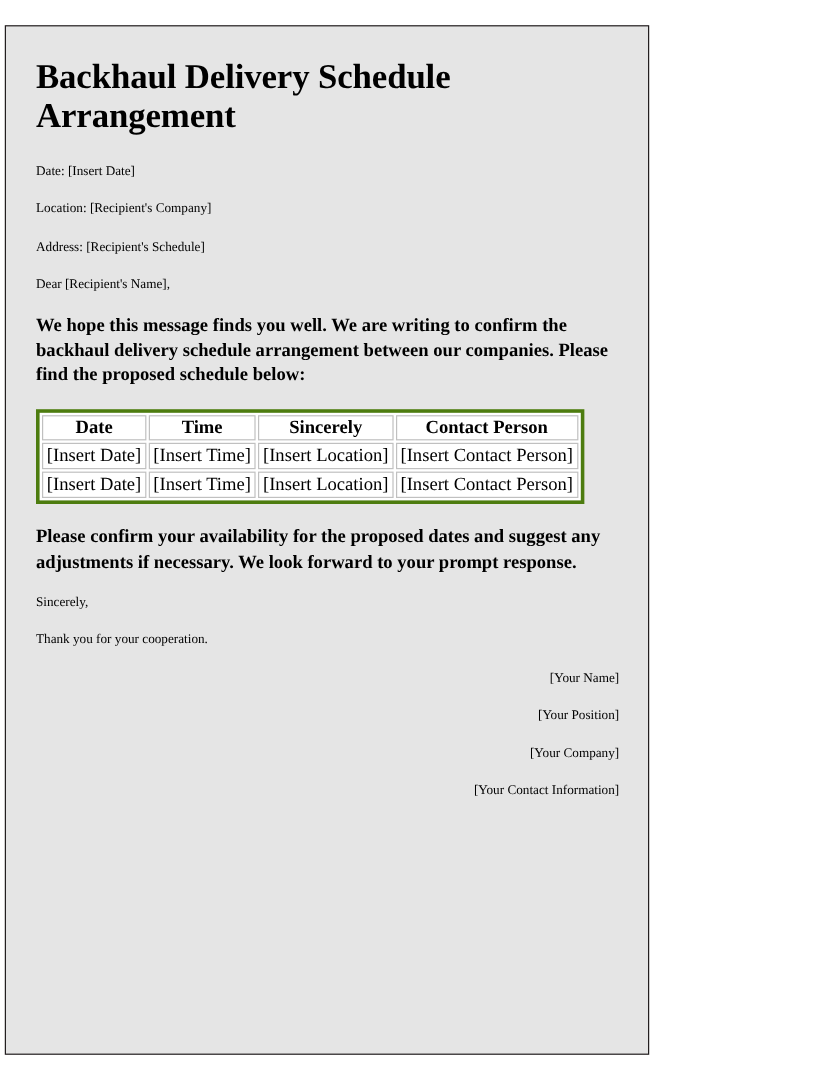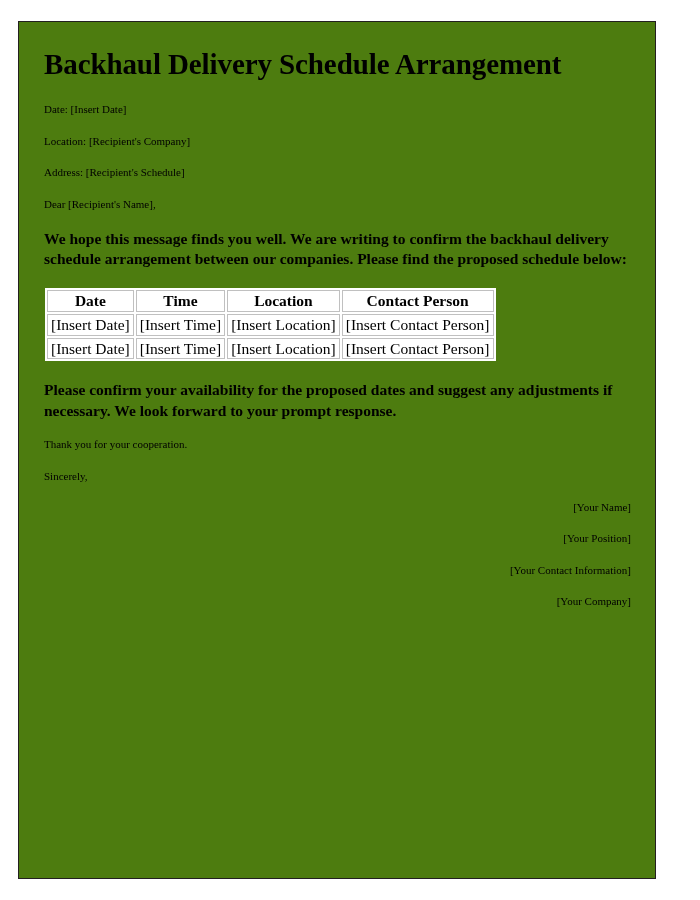--- a/index.html
+++ b/index.html
@@ -9,27 +9,27 @@
   }
   body {
     width: 700px;
     height: 900px;
     font-family: "Liberation Serif", "DejaVu Serif", serif;
     color: #000000;
     overflow: hidden;
   }
   .page {
     position: absolute;
-    left: 18px;
+    left: 4px;
     top: 21px;
-    width: 638px;
+    width: 537px;
     height: 858px;
     border: 1px solid #231f20;
     box-sizing: border-box;
-    background: #4d7c0f;
+    background: #e5e5e5;
   }
   .page-inner {
     padding: 26px 24px 0 25px;
   }
   h1.doc-title {
     font-family: "Liberation Serif", "DejaVu Serif", serif;
     font-size: 29px;
     font-weight: bold;
     line-height: 1.15;
     margin: 0 0 22px 0;
@@ -47,21 +47,21 @@
     line-height: 1.32;
     margin: 0 0 17px 0;
     max-width: 592px;
     color: #000000;
     font-weight: bold;
   }
   
   table.schedule {
     border-collapse: separate;
     border-spacing: 2px;
-    border: 1px solid #4d7c0f;
+    border: 3px solid #4d7c0f;
     margin: 0 0 18px 0;
     background: #ffffff;
   }
   table.schedule th,
   table.schedule td {
     border: 1px solid #c0c0c0;
     font-size: 15.5px;
     line-height: 1.15;
     padding: 1px 3px;
     background: #ffffff;
@@ -97,21 +97,21 @@
 
     <p class="line">Dear [Recipient's Name],</p>
 
     <p class="body-par">We hope this message finds you well. We are writing to confirm the backhaul delivery schedule arrangement between our companies. Please find the proposed schedule below:</p>
 
     <table class="schedule">
       <thead>
         <tr>
           <th>Date</th>
           <th>Time</th>
-          <th>Location</th>
+          <th>Sincerely</th>
           <th>Contact Person</th>
         </tr>
       </thead>
       <tbody>
         <tr>
           <td>[Insert Date]</td>
           <td>[Insert Time]</td>
           <td>[Insert Location]</td>
           <td>[Insert Contact Person]</td>
         </tr>
@@ -119,25 +119,25 @@
           <td>[Insert Date]</td>
           <td>[Insert Time]</td>
           <td>[Insert Location]</td>
           <td>[Insert Contact Person]</td>
         </tr>
       </tbody>
     </table>
 
     <p class="body-par">Please confirm your availability for the proposed dates and suggest any adjustments if necessary. We look forward to your prompt response.</p>
 
+    <p class="line">Sincerely,</p>
+
     <p class="line">Thank you for your cooperation.</p>
-
-    <p class="line">Sincerely,</p>
 
     <div class="sig-block">
       <p class="line">[Your Name]</p>
       <p class="line">[Your Position]</p>
+      <p class="line">[Your Company]</p>
       <p class="line">[Your Contact Information]</p>
-      <p class="line">[Your Company]</p>
     </div>
 
   </div>
 </div>
 
 </body></html>

